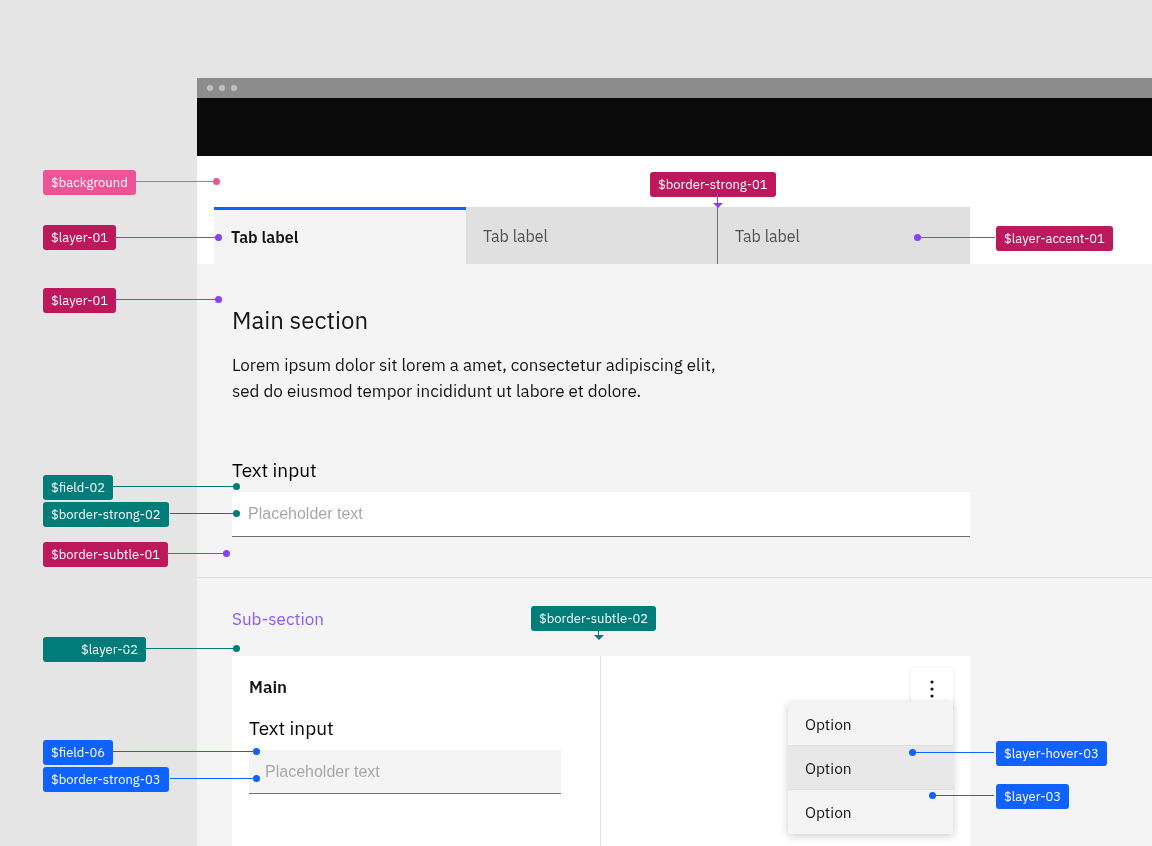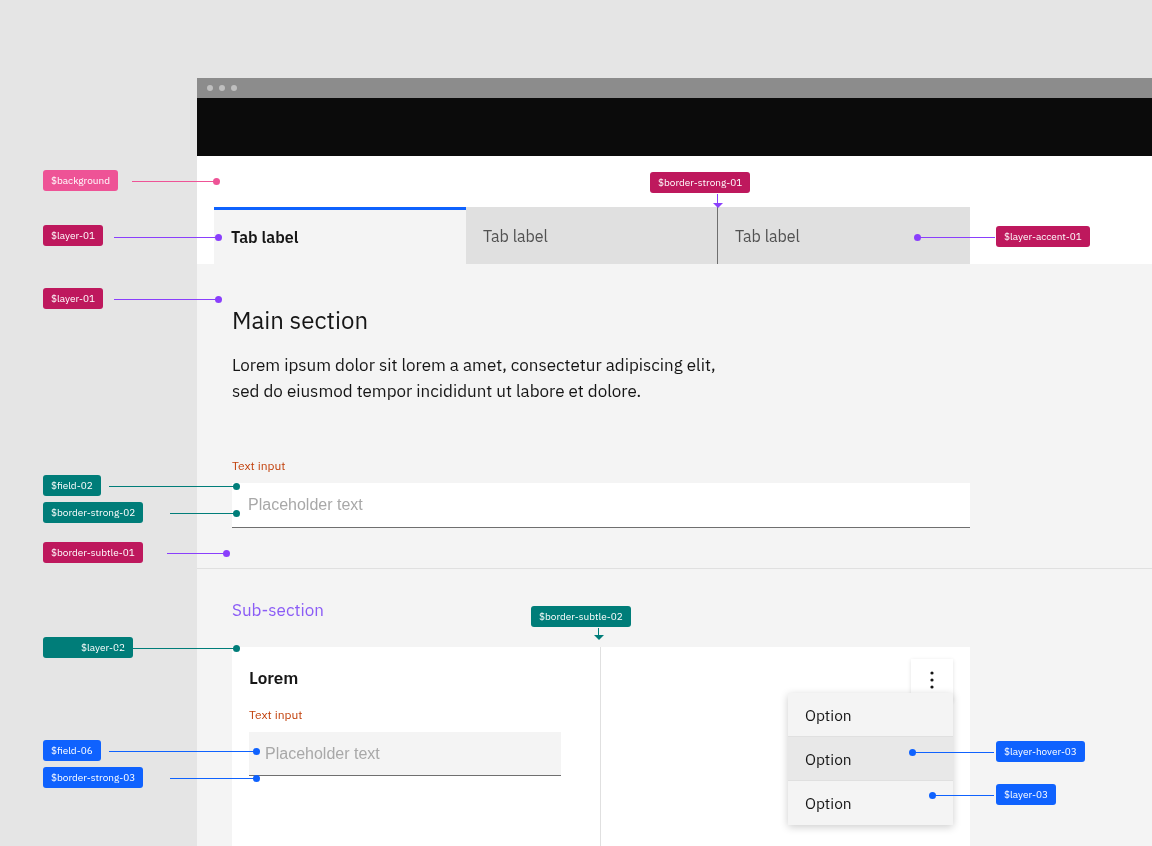--- a/index.html
+++ b/index.html
@@ -75,22 +75,22 @@
   margin-bottom: 17px;
 }
 .content p {
   font-size: 17px;
   color: #161616;
   line-height: 1.5;
   max-width: 502px;
   margin-bottom: 54px;
 }
 .input-label {
-  font-size: 12px;
-  color: #c2410c;
+  font-size: 19px;
+  color: #000000;
   margin-bottom: 10px;
   display: block;
 }
 .text-input {
   width: 738px;
   height: 45px;
   background: #ffffff;
   border: none;
   border-bottom: 1px solid #6f6f6f;
   padding: 0 16px;
@@ -184,21 +184,21 @@
   color: #161616;
   border-bottom: 1px solid #e0e0e0;
   cursor: pointer;
 }
 .menu-item:last-child { border-bottom: none; }
 .menu-item.hover { background: #e8e8e8; }
 
 
 .token {
   position: absolute;
-  font-size: 10px;
+  font-size: 13px;
   font-weight: 400;
   color: #fff;
   padding: 4px 8px;
   border-radius: 3px;
   white-space: nowrap;
 }
 .token.pink { background: #ee5396; }
 .token.purple { background: #be185d; }
 .token.teal { background: #007d79; }
 .token.blue { background: #0f62fe; }
@@ -266,21 +266,21 @@
 
     <label class="input-label">Text input</label>
     <input class="text-input" type="text" placeholder="Placeholder text" style="">
 
     <hr class="divider">
 
     <h3 class="subsection-title">Sub-section</h3>
 
     <div class="tiles">
       <div class="tile">
-        <div class="tile-title">Lorem</div>
+        <div class="tile-title">Main</div>
         <label class="input-label">Text input</label>
         <input class="tile-input" type="text" placeholder="Placeholder text" style="">
       </div>
       <div class="tile right">
         <div class="overflow-btn">
           <svg viewBox="0 0 4 18">
               <circle cx="2" cy="2" r="1.6" fill="#161616"></circle>
               <circle cx="2" cy="9" r="1.6" fill="#161616"></circle>
               <circle cx="2" cy="16" r="1.6" fill="#161616"></circle>
             </svg>

